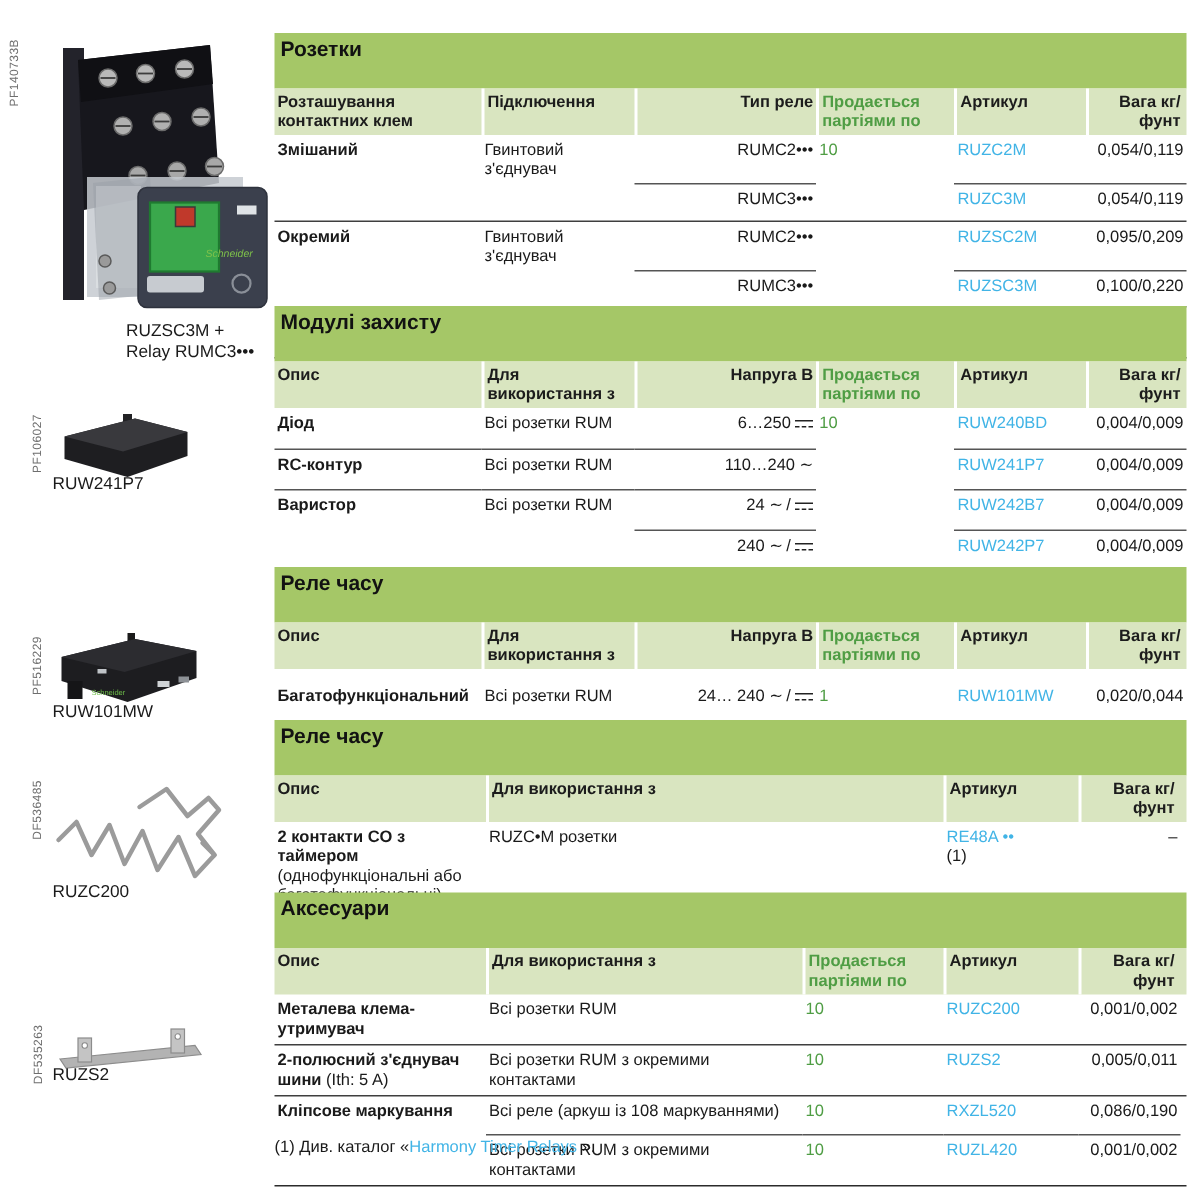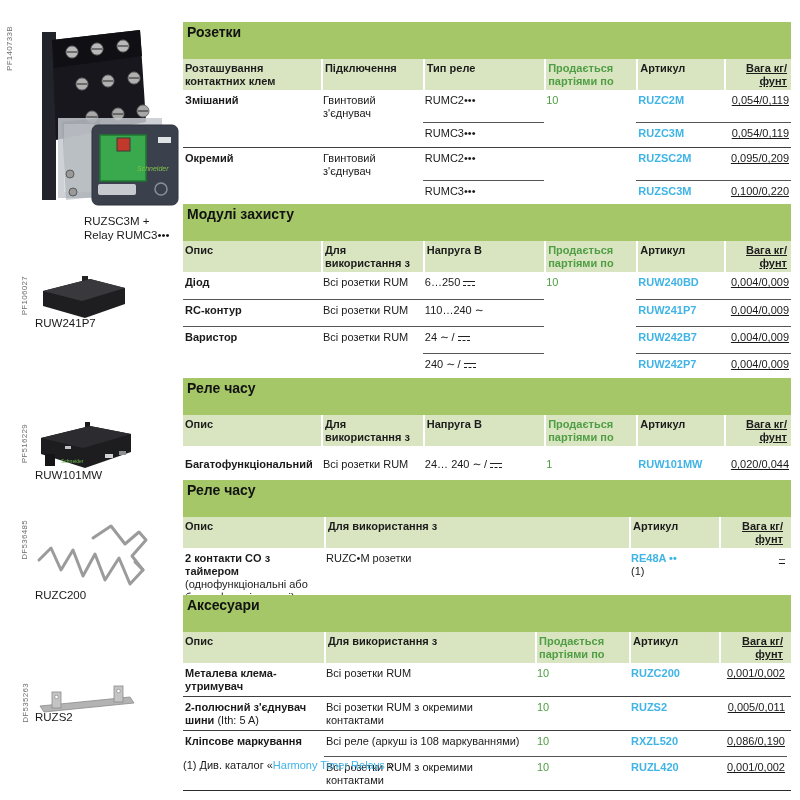--- a/index.html
+++ b/index.html
@@ -26,27 +26,27 @@
   .thead{display:flex;background:#d9e5c0;min-height:29px;}
   .th{
     padding:3px 2px 2px 2px;font-size:11px;line-height:13px;font-weight:bold;color:#1c1c1c;
   }
   .th + .th{border-left:2px solid #ffffff;}
   .green{color:#4f9d44;}
   .right{text-align:right;padding-right:4px;}
   .row{display:flex;}
   .cell{padding:4px 2px 3px 2px;font-size:11px;line-height:13px;}
   .b{font-weight:bold;}
-  .w1{width:141px;} .w2{width:104px;} .w3{width:124px;}
-  .w4{width:94px;}  .w5{width:90px;}  .w6{width:68px;text-decoration:underline;}
+  .w1{width:141px;} .w2{width:104px;} .w3{width:124px;text-align:right;}
+  .w4{width:94px;}  .w5{width:90px;}  .w6{width:68px;}
   .t4c2{width:305px;} .t5c2{width:211px;}
   .bb{border-bottom:1px solid #555;}
   .sep-full{border-bottom:1px solid #3f3f3f;}
   .tbl-end{border-bottom:1px solid #2b2b2b;}
-  .link{color:#41b4e6;font-weight:bold;cursor:pointer;}
+  .link{color:#41b4e6;font-weight:normal;cursor:pointer;}
   .linkreg{color:#41b4e6;cursor:pointer;}
 
   
   .vsym{display:inline-block;white-space:nowrap;}
   .sym-ac::before{content:"\223C";margin-left:3px;}
   .sym-acdc::before{content:"\223C\2009/";margin-left:3px;}
   .sym-dc::after,.sym-acdc::after{
     content:"";display:inline-block;width:12px;height:3px;
     border-top:1.6px solid #222;border-bottom:1.6px dashed #222;margin-left:3px;
   }

